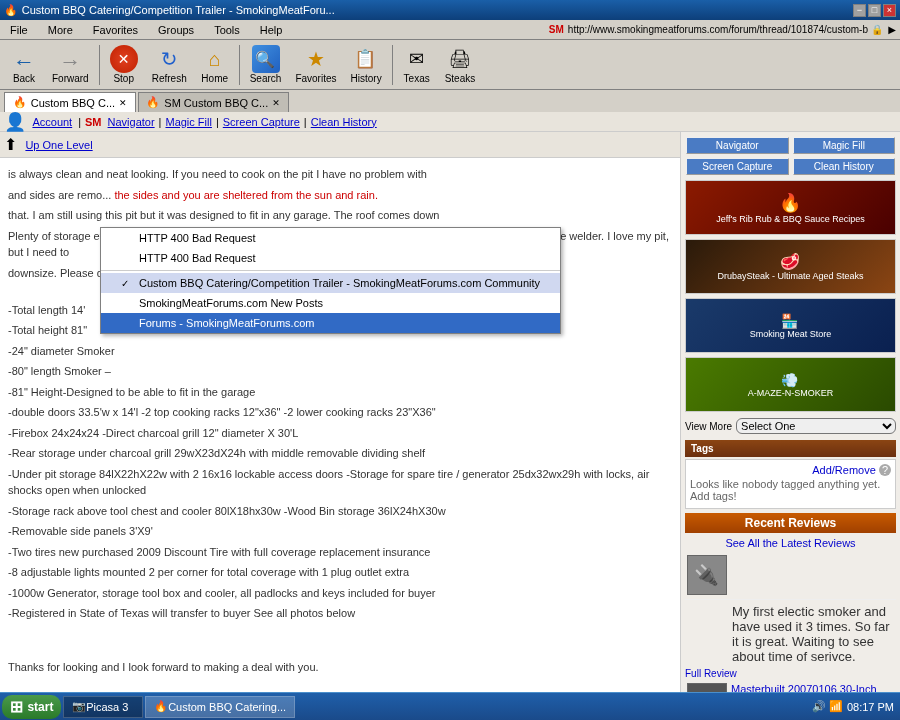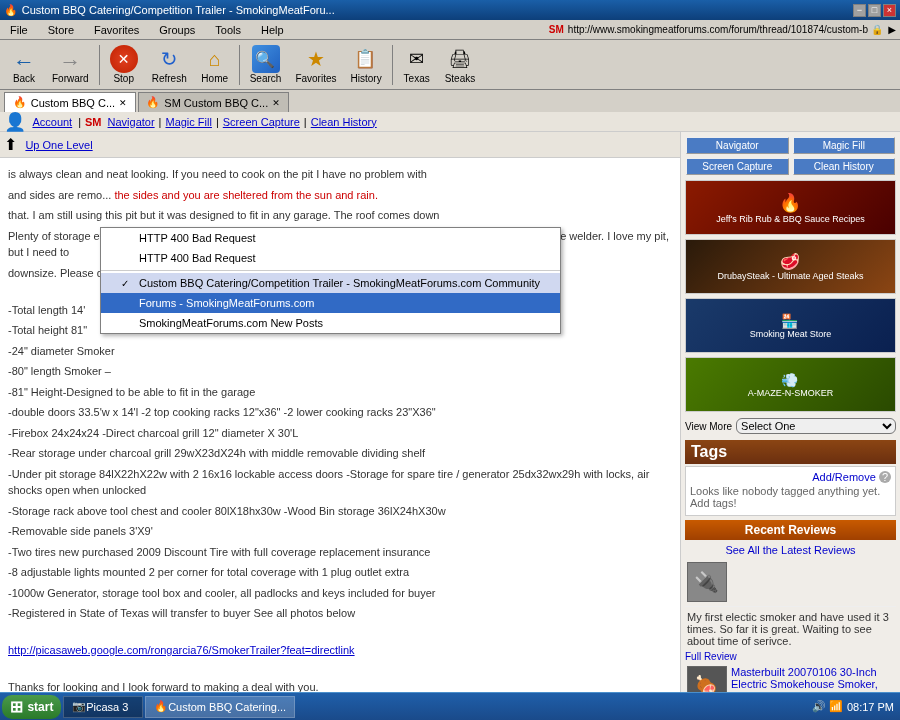--- a/index.html
+++ b/index.html
@@ -185,21 +185,21 @@
     .sidebar-nav-btn { 
       background: #4a7bc4; color: white; padding: 2px 6px; 
       font-size: 10px; cursor: pointer; margin: 1px;
       border: outset 1px;
     }
     .sidebar-ad { width: 100%; margin: 4px 0; background: #ddd; border: 1px solid #ccc; }
     .sidebar-section-title { 
       background: linear-gradient(to bottom, #8B4513, #6B2F0F);
       color: white; 
       padding: 3px 6px; 
-      font-size: 16px;
+      font-size: 10px;
       font-weight: bold;
       margin: 4px 0 2px 0;
     }
     .sidebar-select { width: 100%; font-size: 11px; margin: 2px 0; }
     .tags-area { 
       background: white; border: 1px solid #ccc; 
       padding: 4px; min-height: 50px; font-size: 11px; color: #666;
       margin: 2px 0;
     }
     .tags-header { display: flex; justify-content: space-between; align-items: center; font-size: 11px; margin-bottom: 2px; }
@@ -209,21 +209,21 @@
       background: linear-gradient(to bottom, #c85a00, #a04000);
       color: white; padding: 3px 8px; font-size: 12px; font-weight: bold;
       text-align: center; margin: 4px 0 2px 0;
     }
     .review-see-all { text-align: center; padding: 2px; }
     .review-see-all a { color: #0000cc; font-size: 11px; cursor: pointer; }
     .review-item { display: flex; gap: 4px; padding: 4px 2px; border-bottom: 1px solid #eee; }
     .review-img { width: 40px; height: 40px; background: #888; border: 1px solid #666; }
     .review-info { flex: 1; font-size: 11px; }
     .review-stars { color: #cc8800; font-size: 13px; }
-    .review-text { font-size: 11px; color: #333; padding: 4px 2px; }
+    .review-text { font-size: 13px; color: #333; padding: 4px 2px; margin-left: 45px; }
     .review-full { color: #0000cc; font-size: 10px; cursor: pointer; }
 
     
     .dropdown-overlay {
       position: absolute;
       top: 95px;
       left: 100px;
       background: white;
       border: 1px solid #808080;
       box-shadow: 2px 2px 4px rgba(0,0,0,0.3);
@@ -265,21 +265,21 @@
   </div>
   <div class="title-bar-right">
     <div class="title-btn">−</div>
     <div class="title-btn">□</div>
     <div class="title-btn" style="background:#cc3333;">×</div>
   </div>
 </div>
 
 <div class="menu-bar">
   <span class="menu-item">File</span>
-  <span class="menu-item">Store</span>
+  <span class="menu-item">More</span>
   <span class="menu-item">Favorites</span>
   <span class="menu-item">Groups</span>
   <span class="menu-item">Tools</span>
   <span class="menu-item">Help</span>
   <div style="margin-left:auto; display:flex; align-items:center; gap:4px; font-size:10px;">
     <span style="color:#cc0000; font-weight:bold;">SM</span>
     <span style="max-width:300px; overflow:hidden; white-space:nowrap; font-size:10px;">http://www.smokingmeatforums.com/forum/thread/101874/custom-bbq-cat...</span>
     <span>🔒</span>
     <span>▶</span>
   </div>
@@ -384,21 +384,20 @@
       <p>-Firebox 24x24x24 -Direct charcoal grill 12" diameter X 30'L</p>
       <p>-Rear storage under charcoal grill 29wX23dX24h with middle removable dividing shelf</p>
       <p>-Under pit storage 84lX22hX22w with 2 16x16 lockable access doors -Storage for spare tire / generator 25dx32wx29h with locks, air shocks open when unlocked</p>
       <p>-Storage rack above tool chest and cooler 80lX18hx30w -Wood Bin storage 36lX24hX30w</p>
       <p>-Removable side panels 3'X9'</p>
       <p>-Two tires new purchased 2009 Discount Tire with full coverage replacement insurance</p>
       <p>-8 adjustable lights mounted 2 per corner for total coverage with 1 plug outlet extra</p>
       <p>-1000w Generator, storage tool box and cooler, all padlocks and keys included for buyer</p>
       <p>-Registered in State of Texas will transfer to buyer See all photos below</p>
       <br>
-      <p><a class="forum-link">http://picasaweb.google.com/rongarcia76/SmokerTrailer?feat=directlink</a></p>
       <br>
       <p>Thanks for looking and I look forward to making a deal with you.</p>
       <br>
       
       
       
       
     </div>
 
   </div>
@@ -492,27 +491,27 @@
     </div>
     <div class="dropdown-item">
       <span class="check-icon"></span>
       <span>HTTP 400 Bad Request</span>
     </div>
     <div class="dropdown-sep"></div>
     <div class="dropdown-item selected">
       <span class="check-icon">✓</span>
       <span>Custom BBQ Catering/Competition Trailer - SmokingMeatForums.com Community</span>
     </div>
+    <div class="dropdown-item">
+      <span class="check-icon"></span>
+      <span>SmokingMeatForums.com New Posts</span>
+    </div>
     <div class="dropdown-item active-item">
       <span class="check-icon"></span>
       <span>Forums - SmokingMeatForums.com</span>
-    </div>
-    <div class="dropdown-item">
-      <span class="check-icon"></span>
-      <span>SmokingMeatForums.com New Posts</span>
     </div>
   </div>
 
 </div>
 
 <div class="status-bar">
   <span>192.168.0.195 1.13 KB</span>
   <span style="margin-left:auto;">Zoom:100%</span>
   <span>🔒</span>
 </div>

